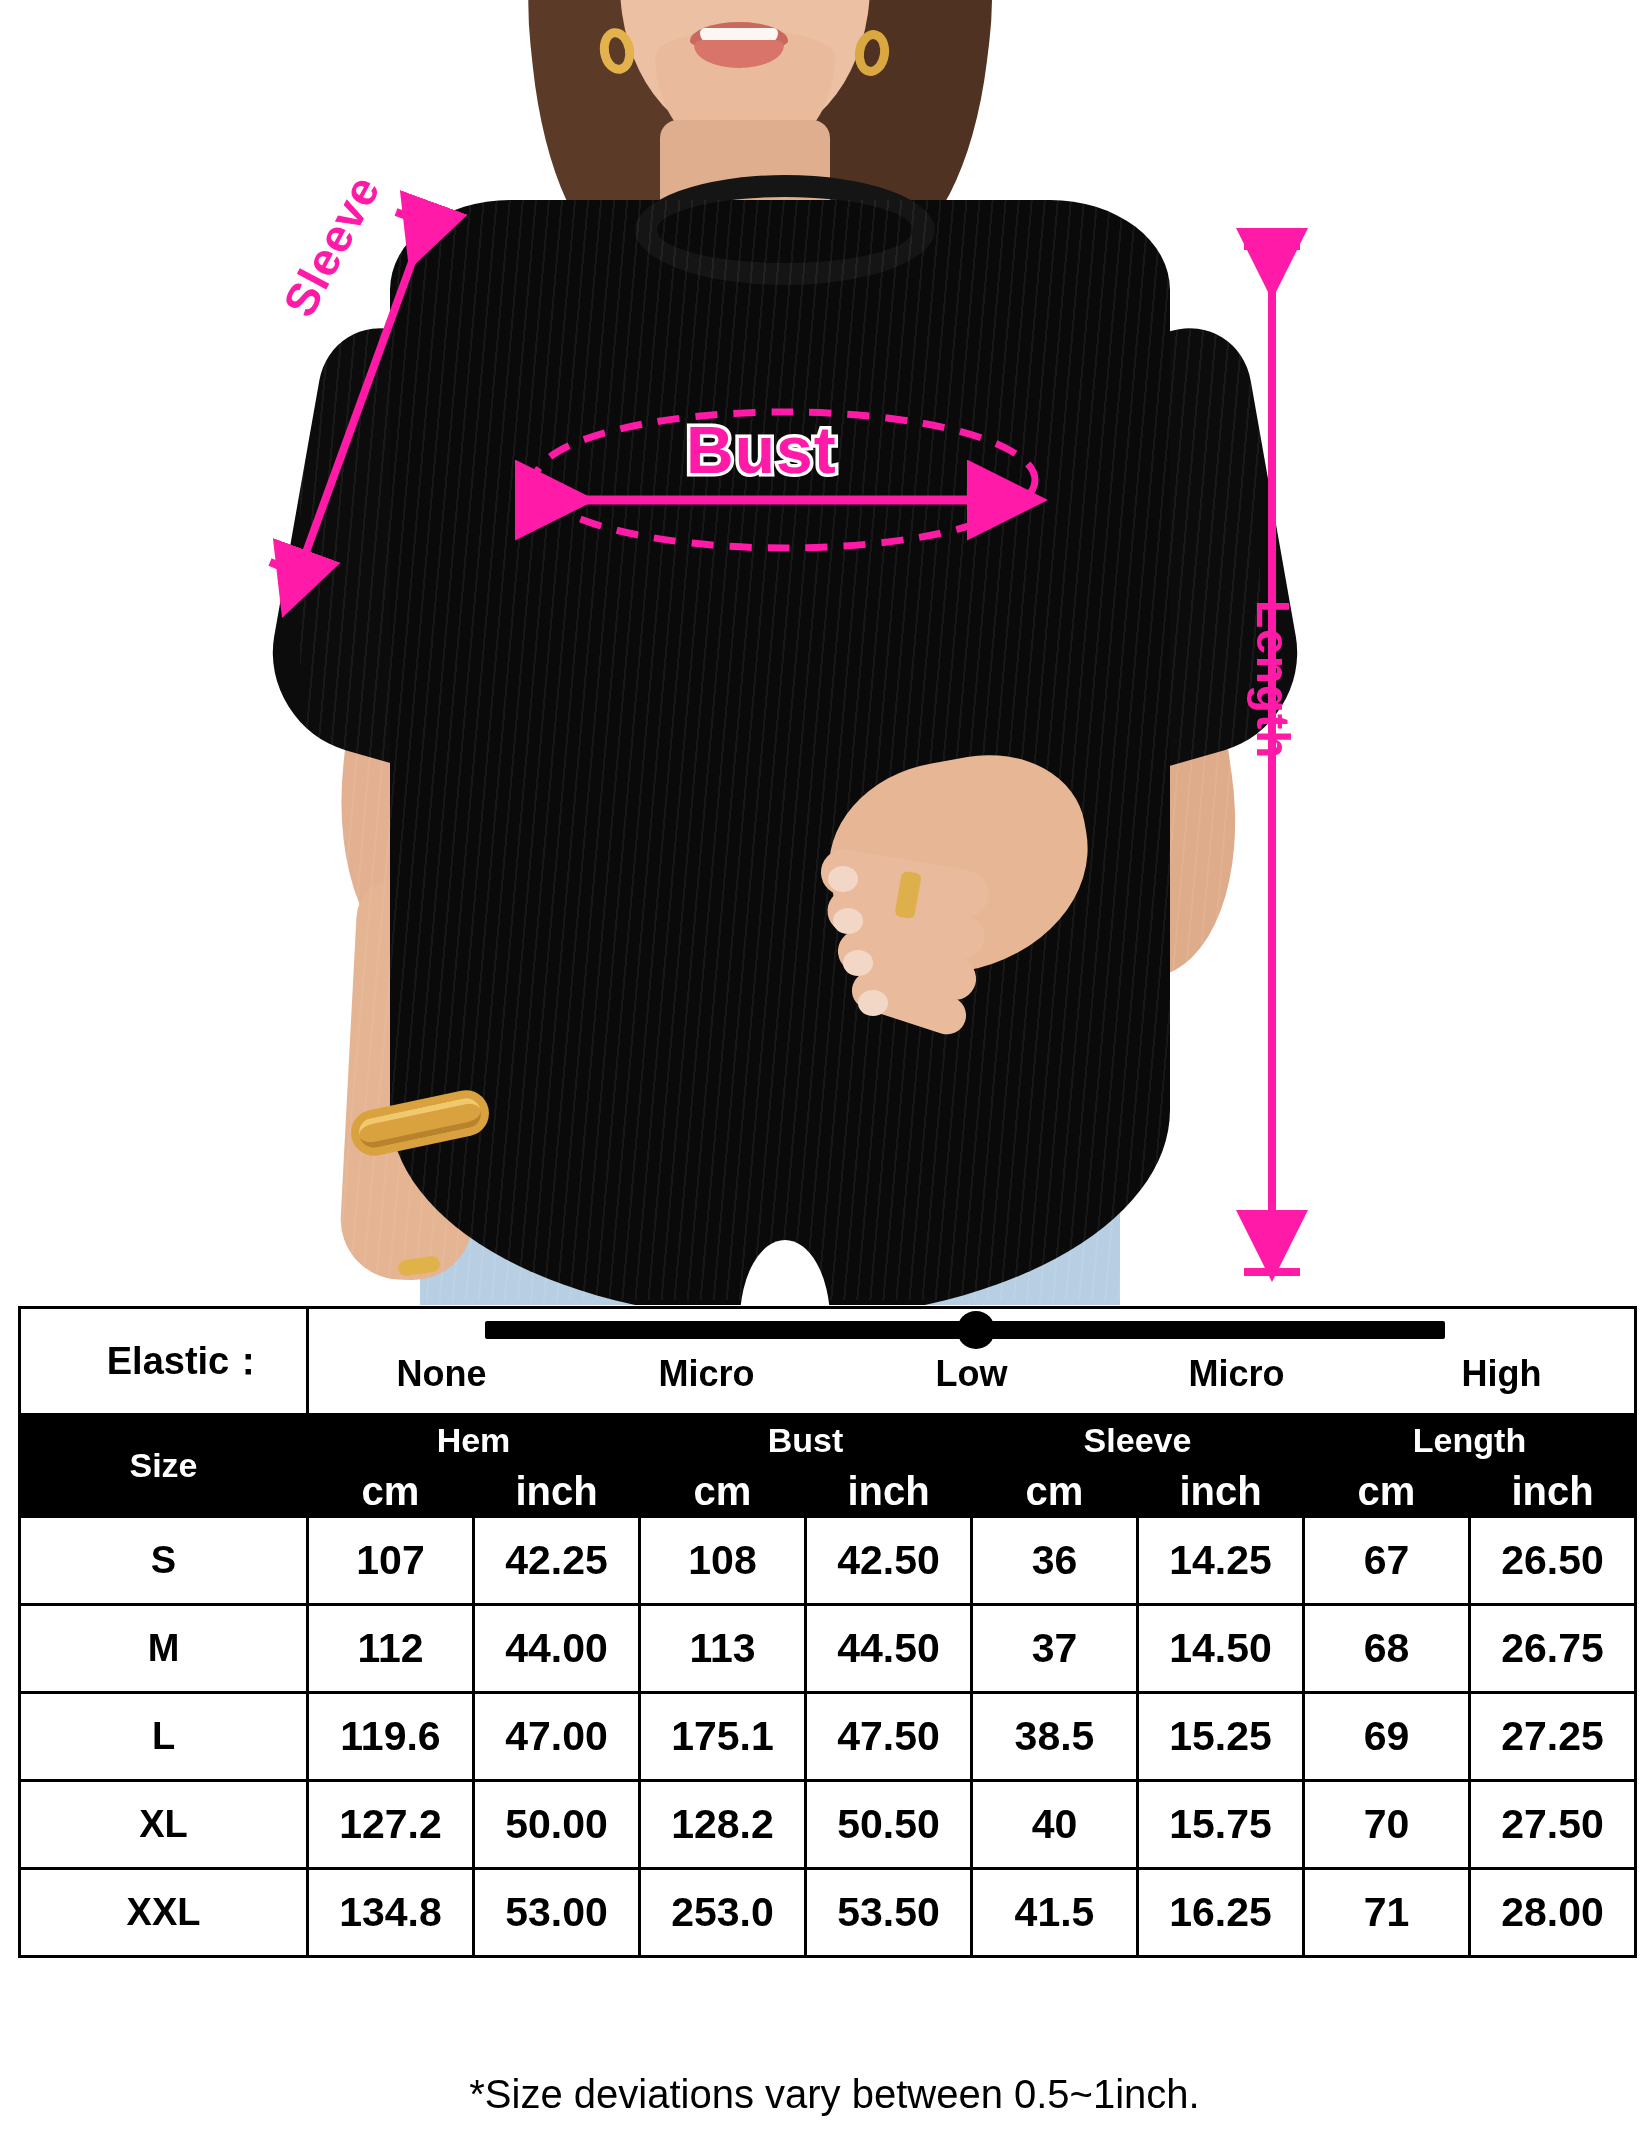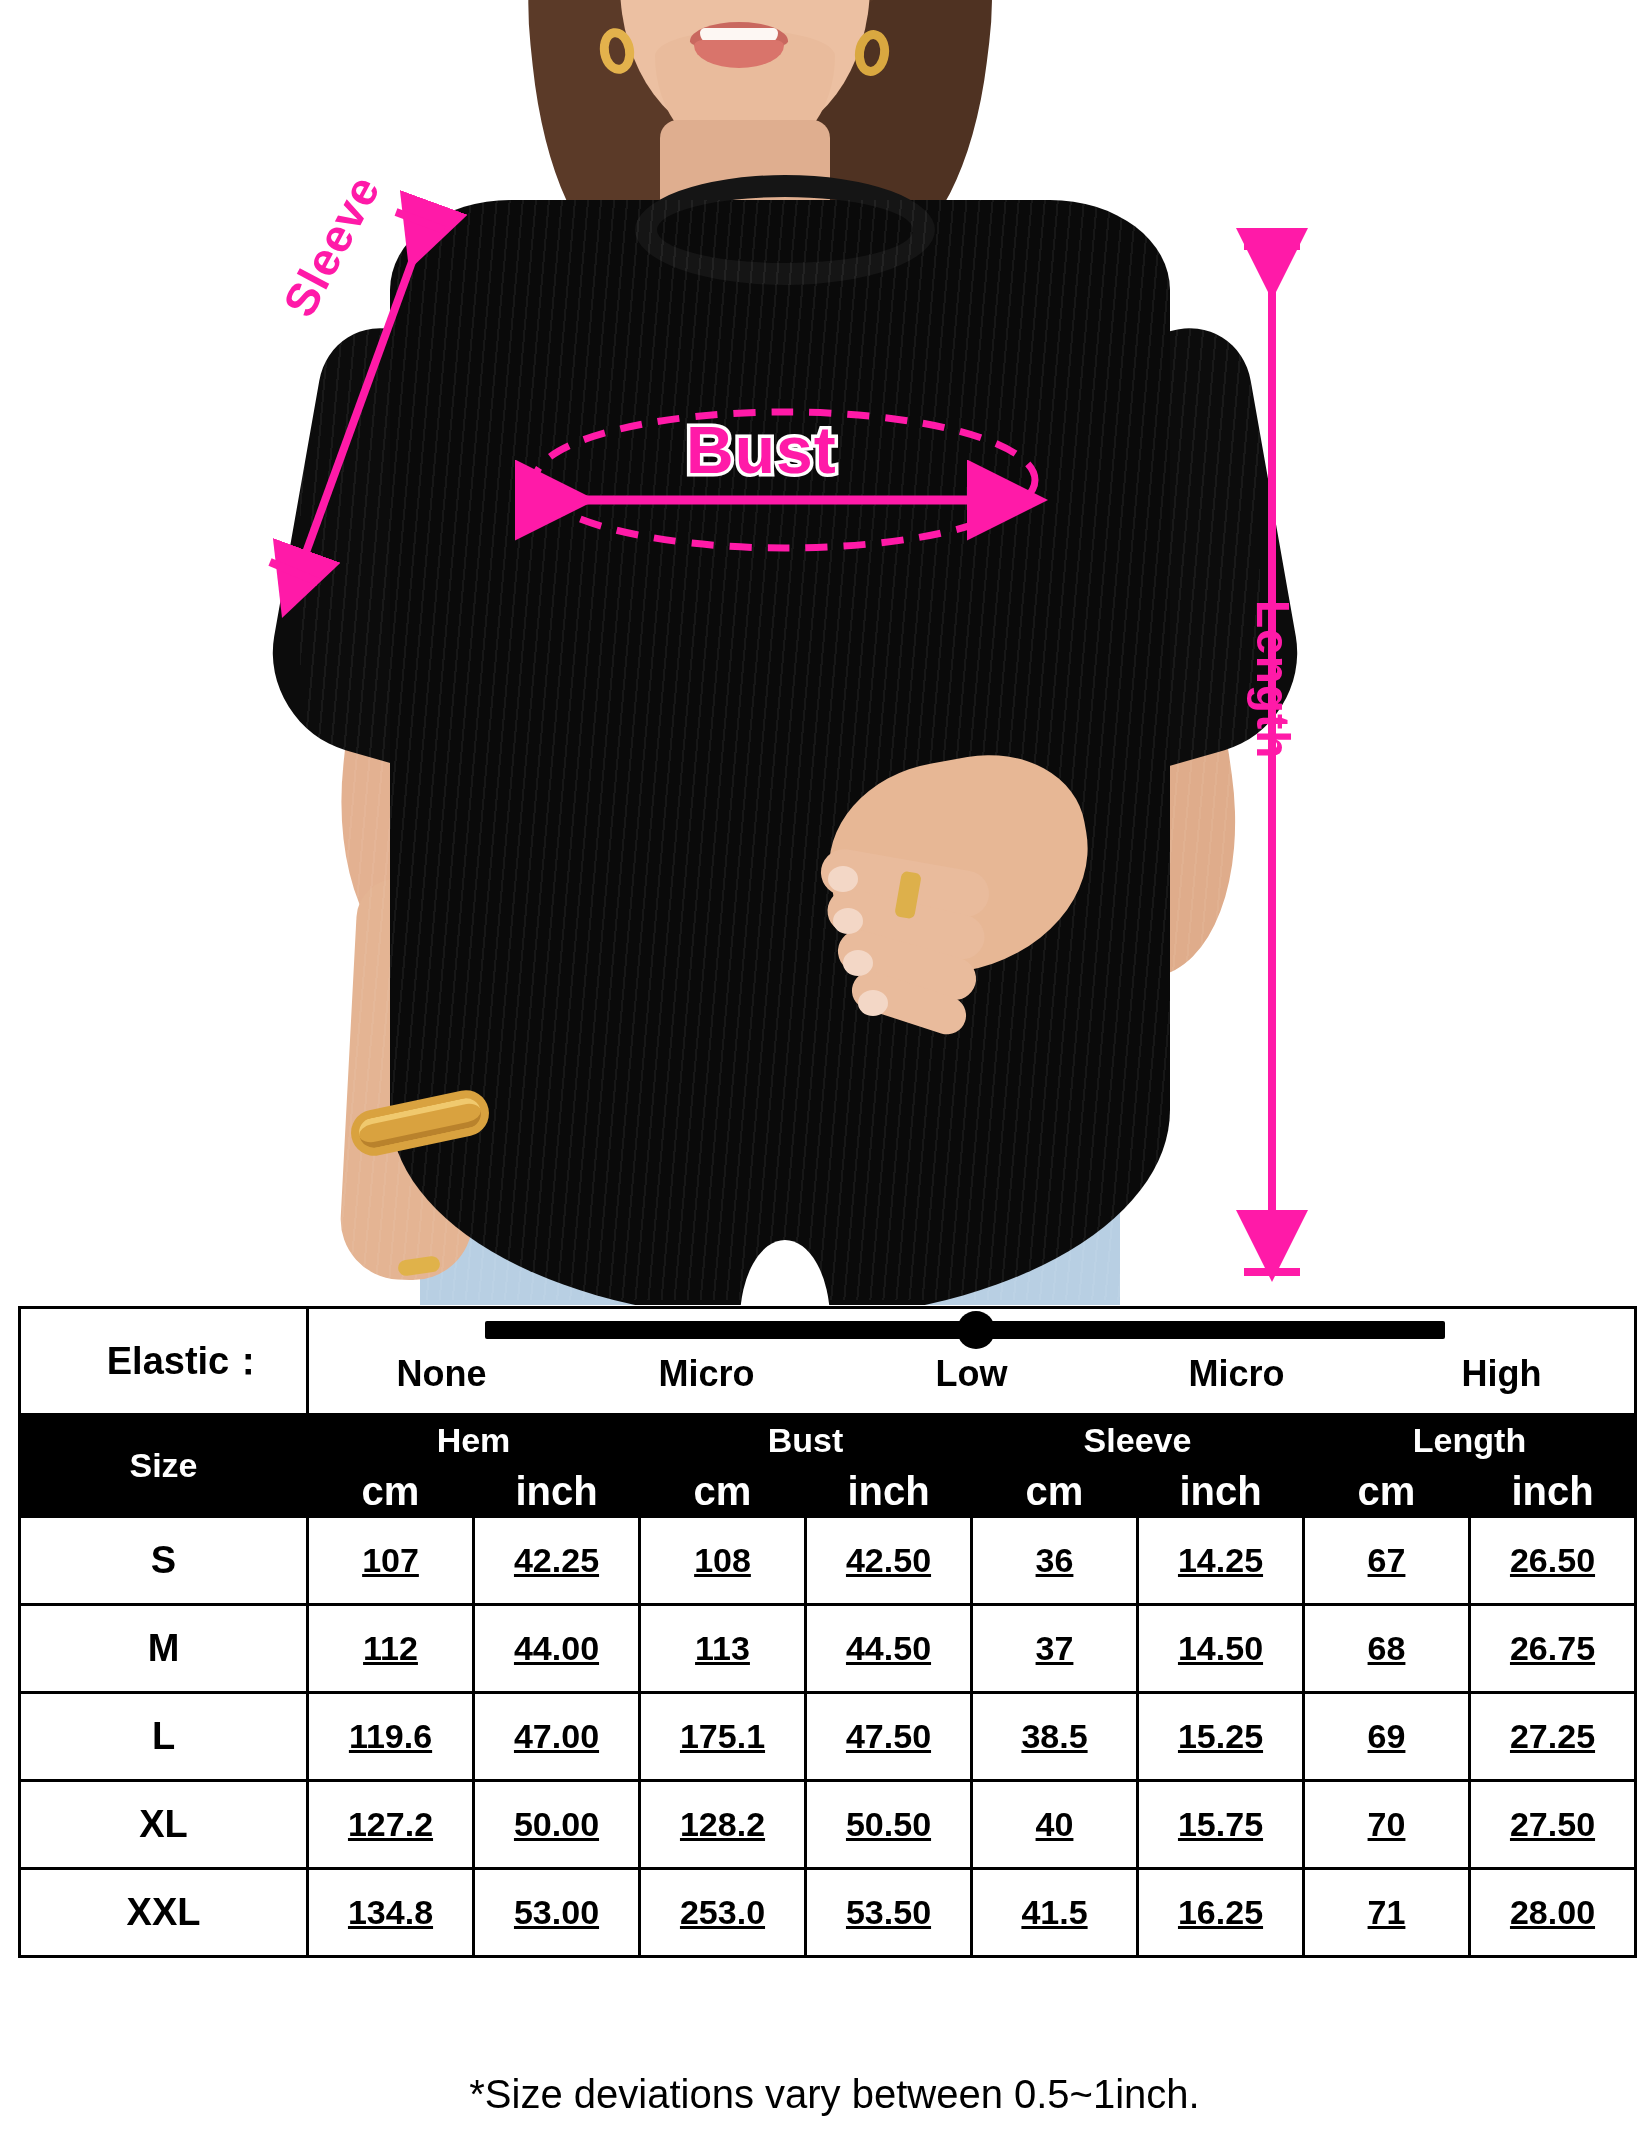--- a/index.html
+++ b/index.html
@@ -318,21 +318,21 @@
     height: 46px;
   }
   .elastic-cell {
     font-size: 38px; height: 104px;
     text-align: left; padding-left: 48px;
   }
   .size-cell {
     font-size: 34px; height: 88px;
   }
   .row-label { font-size: 38px; }
-  td.num { font-size: 34px; font-weight: bold; height: 84px; text-decoration: underline; }
+  td.num { font-size: 41px; font-weight: bold; height: 84px; }
   .elastic-scale-cell { padding: 0; border: 3px solid #000; }
   #elastic-scale {
     position: relative;
     height: 104px;
     width: 100%;
   }
   #scale-bar {
     position: absolute; left: 176px; top: 12px;
     width: 960px; height: 18px;
     background: #000000;

